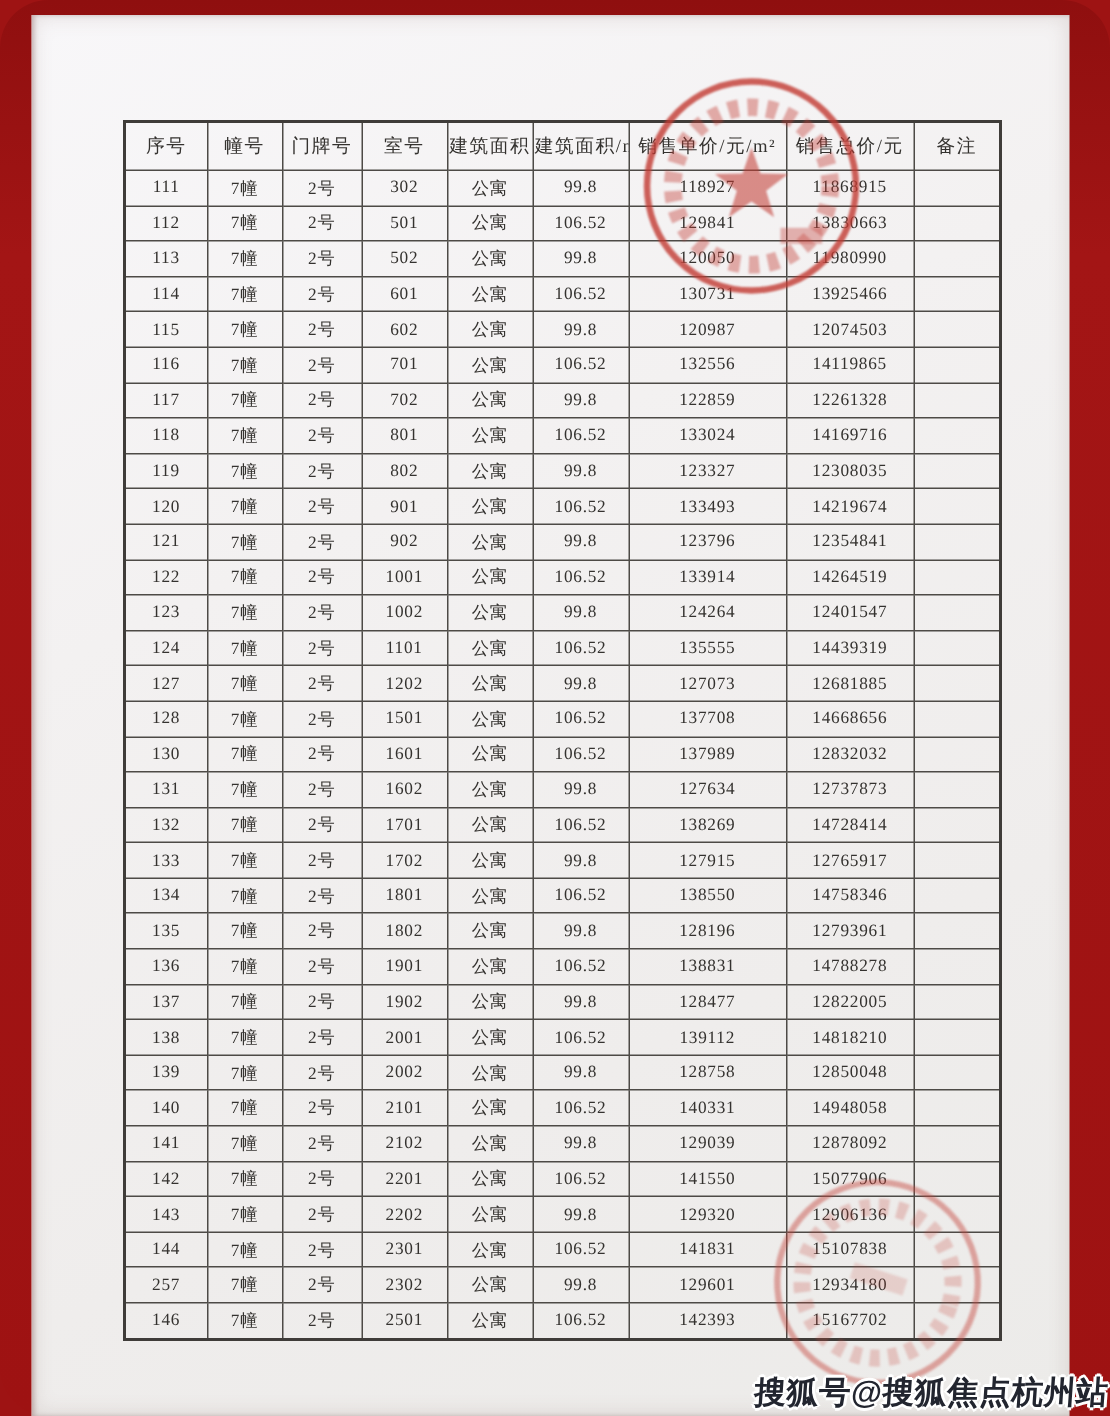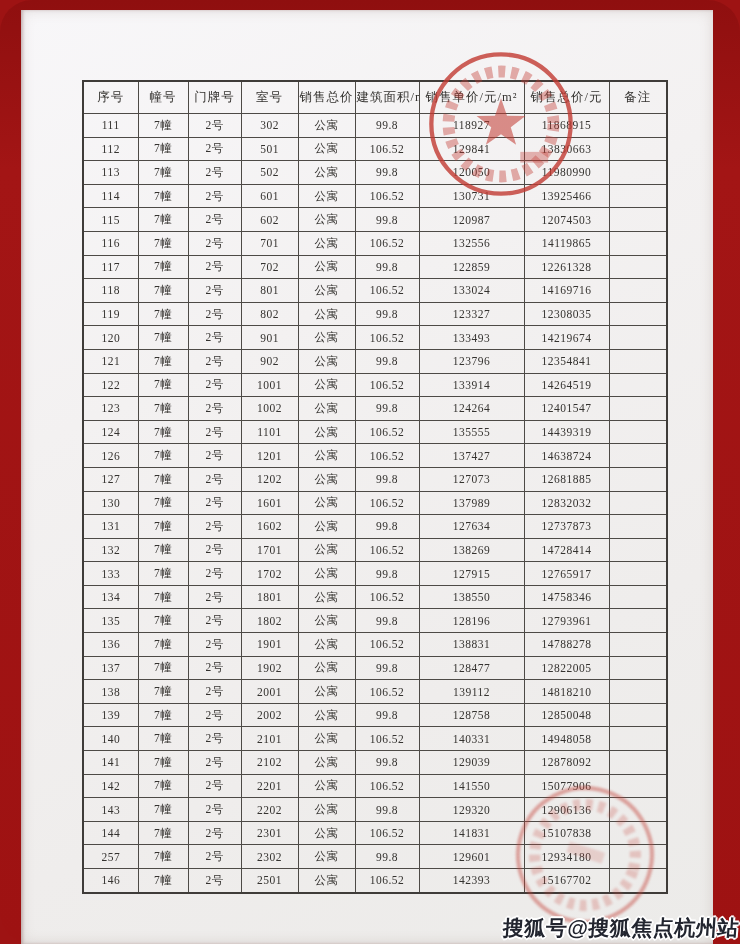--- a/index.html
+++ b/index.html
@@ -61,21 +61,21 @@
         <col style="width:105px">
           <col style="width:85px">
           <col style="width:58px">
       </colgroup>
       <thead>
         <tr>
             <th>序号</th>
             <th>幢号</th>
             <th>门牌号</th>
             <th>室号</th>
-            <th>销售总价</th>
+            <th>建筑面积</th>
             <th>建筑面积/m²</th>
             <th>销售单价/元/m²</th>
             <th>销售总价/元</th>
             <th>备注</th>
           </tr>
       </thead>
       <tbody>
           <tr>
             <td>111</td>
             <td>7幢</td>
@@ -224,39 +224,39 @@
             <td>7幢</td>
             <td>2号</td>
             <td>1101</td>
             <td>公寓</td>
             <td>106.52</td>
             <td>135555</td>
             <td>14439319</td>
             <td></td>
           </tr>
           <tr>
-            <td>126</td>
-            <td>7幢</td>
-            <td>2号</td>
-            <td>1201</td>
-            <td>公寓</td>
-            <td>106.52</td>
-            <td>137427</td>
-            <td>14638724</td>
-            <td></td>
-          </tr>
-          <tr>
             <td>127</td>
             <td>7幢</td>
             <td>2号</td>
             <td>1202</td>
             <td>公寓</td>
             <td>99.8</td>
             <td>127073</td>
             <td>12681885</td>
+            <td></td>
+          </tr>
+          <tr>
+            <td>128</td>
+            <td>7幢</td>
+            <td>2号</td>
+            <td>1501</td>
+            <td>公寓</td>
+            <td>106.52</td>
+            <td>137708</td>
+            <td>14668656</td>
             <td></td>
           </tr>
           <tr>
             <td>130</td>
             <td>7幢</td>
             <td>2号</td>
             <td>1601</td>
             <td>公寓</td>
             <td>106.52</td>
             <td>137989</td>

